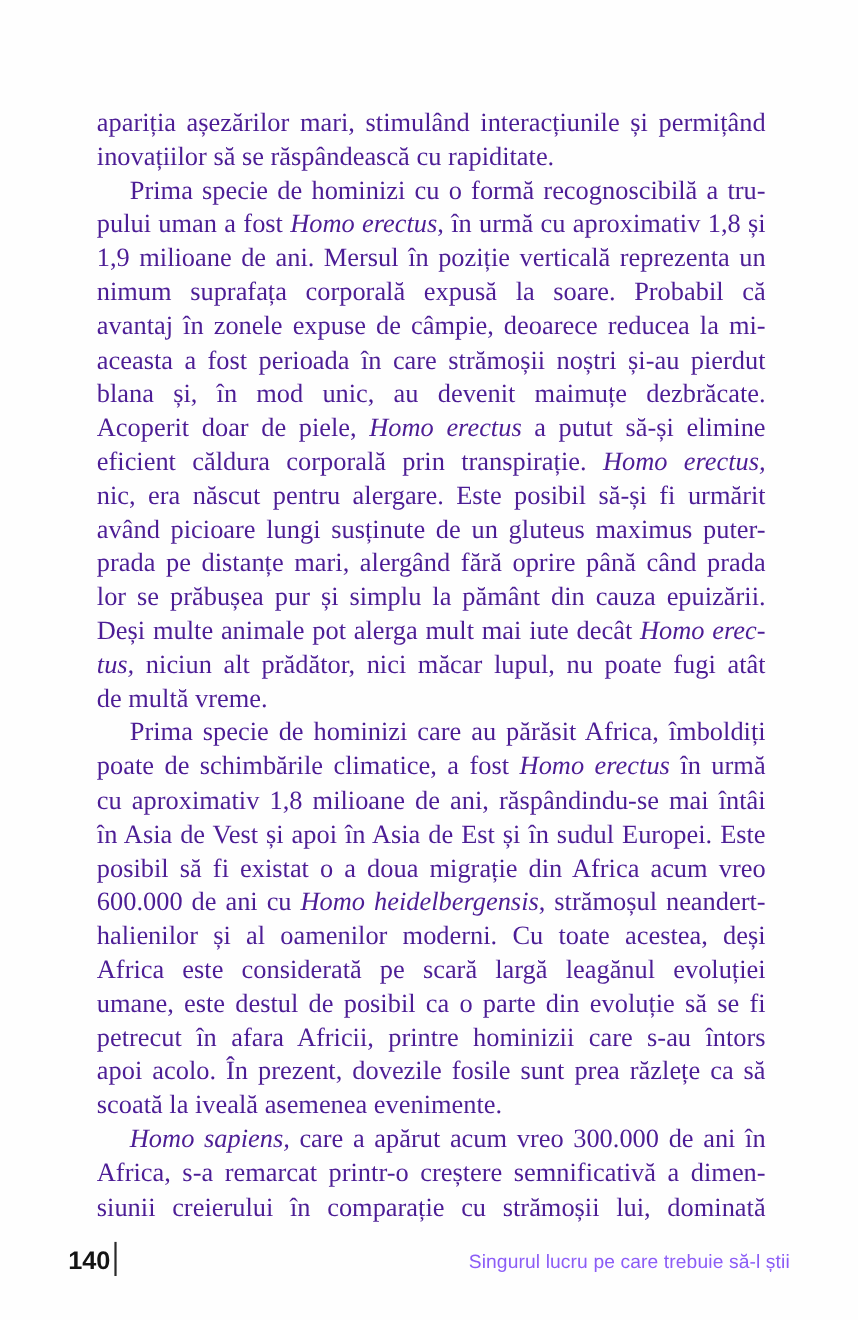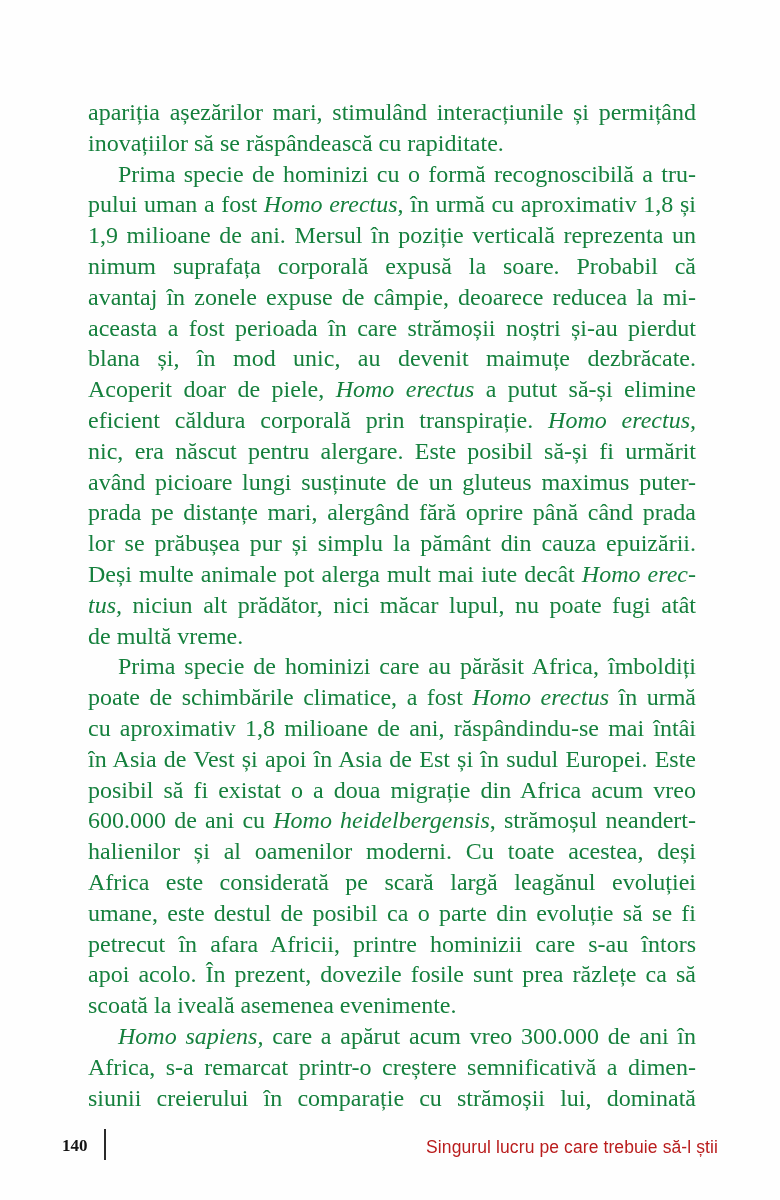--- a/index.html
+++ b/index.html
@@ -13,61 +13,61 @@
   .page {
     position: absolute;
     inset: 0;
     background: #fefefe;
   }
   .text-block {
     position: absolute;
     left: 88px;
     top: 97px;
     width: 608px;
-    color: #15803d;
+    color: #4c1d95;
   }
   .line {
     font-size: 24px;
     line-height: 30.8px;
     height: 30.8px;
     overflow: hidden;
     text-align: justify;
     text-align-last: justify;
     white-space: normal;
     hyphens: none;
   }
   .line.end { text-align-last: left; }
   .line.indent { padding-left: 30px; }
   .line i { }
   .footer-pagenum {
     position: absolute;
     left: 62px;
     top: 1134px;
-    font-family: Liberation Serif, serif;
+    font-family: Liberation Sans, sans-serif;
     font-weight: bold;
-    font-size: 17px;
+    font-size: 23px;
     line-height: 24px;
     color: #141414;
   }
   .footer-rule {
     position: absolute;
     left: 104px;
     top: 1129px;
     width: 2px;
     height: 31px;
     background: #2a2a2a;
   }
   .footer-title {
     position: absolute;
     right: 62px;
     top: 1136px;
     font-family: "Liberation Sans", "DejaVu Sans", sans-serif;
     font-size: 17.5px;
     line-height: 22px;
-    color: #b91c1c;
+    color: #8b5cf6;
     text-align: right;
     letter-spacing: 0.1px;
   }
 </style>
 </head>
 <body>
 
 <div class="page">
 
   <div class="text-block">

